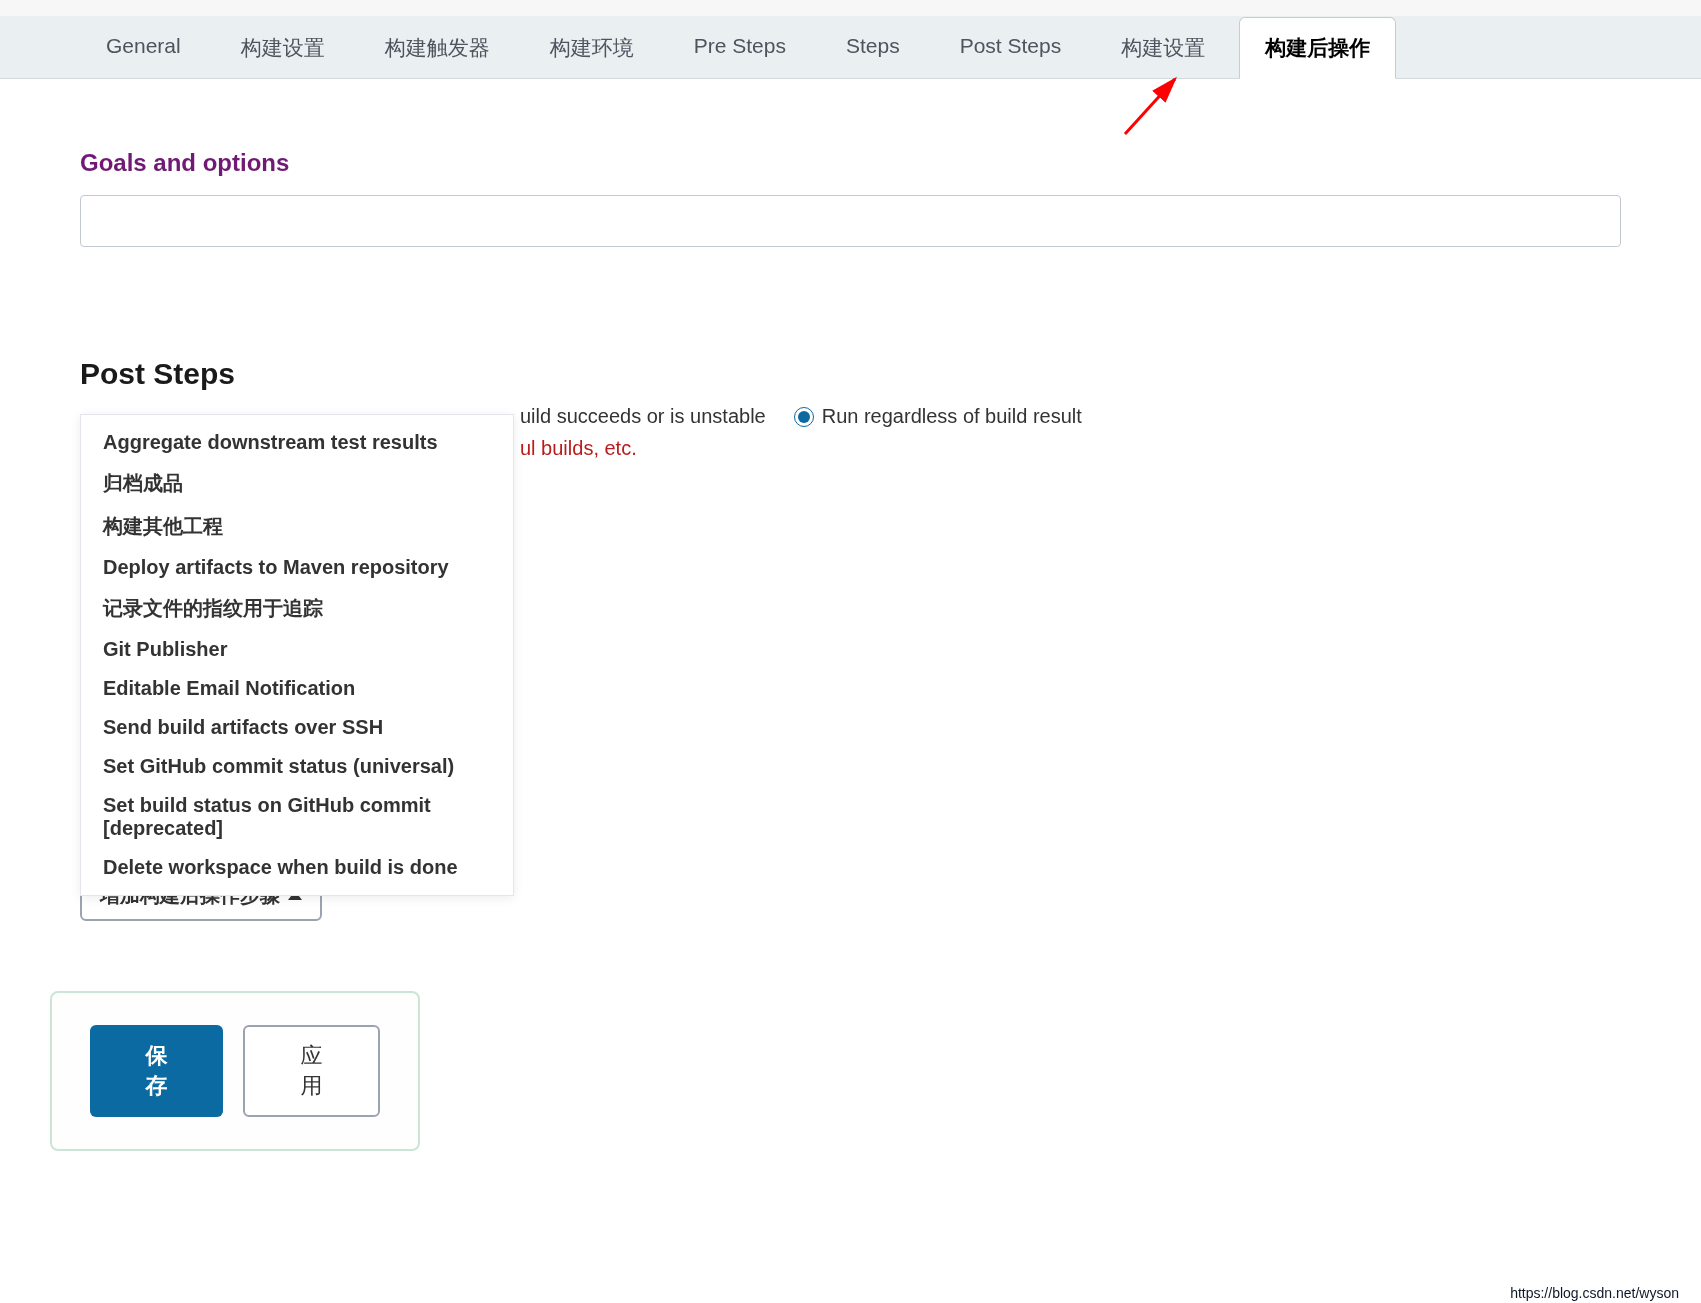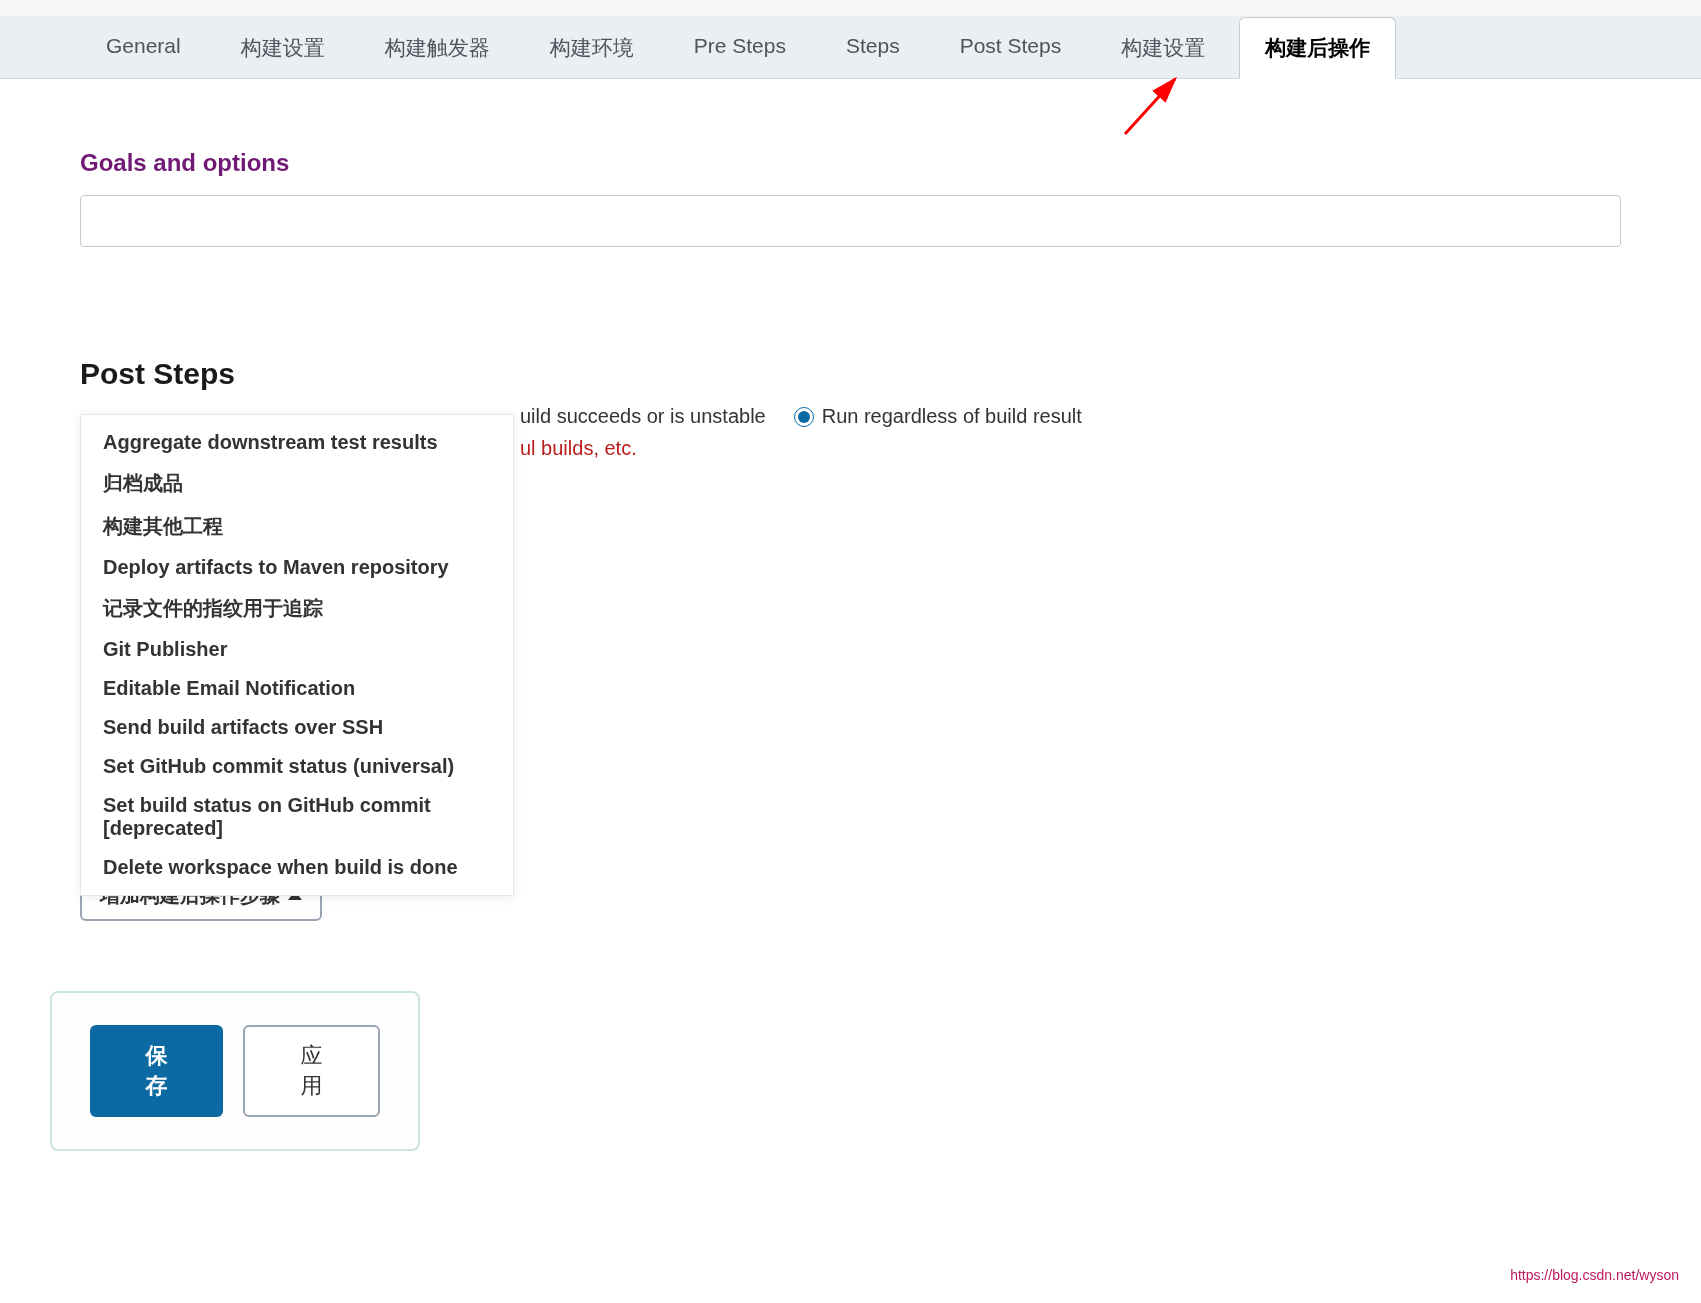--- a/index.html
+++ b/index.html
@@ -17,21 +17,21 @@
 .help-text { font-size: 20px; color: #b91c1c; margin-top: 9px; }
 .dropdown-menu { position: absolute; left: 80px; top: 335px; width: 434px; background: #fff; border: 1px solid #e3e6ea; box-shadow: 0 2px 10px rgba(0,0,0,0.08); padding: 8px 0; z-index: 100; }
 .dropdown-item { padding: 8px 22px; font-size: 20px; color: #333; cursor: pointer; font-weight: bold; }
 .add-btn { margin-top: 410px; display: inline-flex; align-items: center; gap: 8px; padding: 10px 18px; font-size: 20px; font-weight: 600; color: #333; background: #fff; border: 2px solid #9aa4b1; border-radius: 6px; cursor: pointer; }
 .add-btn .caret { width: 0; height: 0; border-left: 7px solid transparent; border-right: 7px solid transparent; border-bottom: 9px solid #333; }
 .footer { margin: 50px 0 0 50px; padding: 32px 38px; border: 2px solid #cbe6d7; border-radius: 8px; background: #fdfefd; width: 370px; display: flex; gap: 20px; }
 .btn-primary { background: #0b6aa2; color: #fff; border: none; border-radius: 6px; padding: 16px 48px; font-size: 22px; font-weight: 600; cursor: pointer; }
 .btn-secondary { background: #fff; color: #333; border: 2px solid #9aa4b1; border-radius: 6px; padding: 14px 48px; font-size: 22px; font-weight: 500; cursor: pointer; text-align: center; }
 .arrow { position: absolute; pointer-events: none; }
 .post-steps-title { font-size: 30px; font-weight: 700; color: #1a1a1a; margin-top: 110px; }
-.watermark { position: absolute; right: 22px; bottom: 20px; font-size: 14px; color: #be185d; }
+.watermark { position: absolute; right: 22px; bottom: 2px; font-size: 14px; color: #0f172a; }
 </style>
 </head>
 <body>
 
 <div class="top-gray"></div>
 
 <div class="tabs">
   <div class="tab">General</div>
   <div class="tab">构建设置</div>
   <div class="tab">构建触发器</div>

